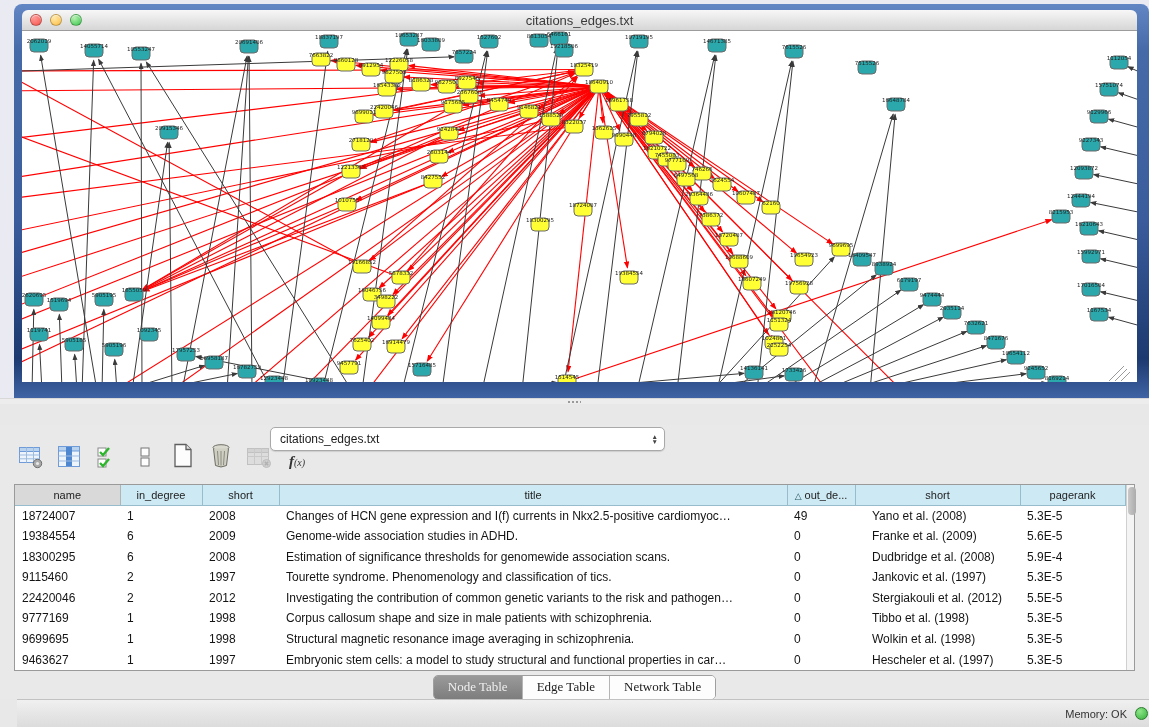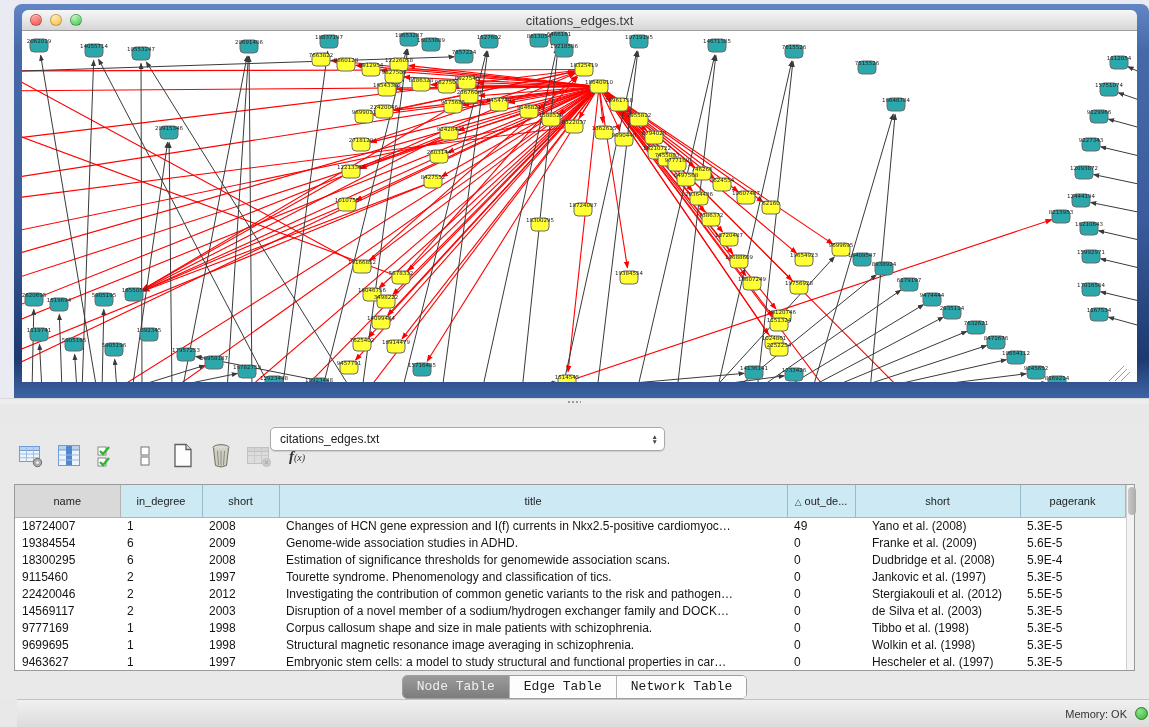--- a/index.html
+++ b/index.html
@@ -37,48 +37,48 @@
     background:linear-gradient(180deg,#f2f2f2,#dedede); border-bottom:1px solid #bdbdbd;
     display:flex; align-items:center; }
   #panel-title { font-size:12px; color:#2e2e2e; margin-left:10px; }
   #panel-header .hdr-icons { margin-left:auto; display:flex; align-items:center; gap:12px; margin-right:12px; }
   .float-ic svg, .close-ic { display:block; }
   .close-ic { font-size:15px; font-weight:bold; color:#222; line-height:15px; cursor:default; }
 
   #panel-body { position:absolute; left:0; top:425px; width:1149px; height:274px; background:#e9e9e9; }
 
   #toolbar { position:absolute; left:16px; top:16px; height:30px; display:flex; align-items:center; }
-  .tb-btn { width:30px; height:28px; display:flex; align-items:center; justify-content:center; margin-right:8px; }
+  .tb-btn { width:30px; height:28px; display:flex; align-items:flex-end; justify-content:center; margin-right:8px; }
   .tb-btn.disabled { opacity:.5; }
   .fx { font-family:"Liberation Serif", serif; font-style:italic; font-size:15px; color:#333; }
   .fx small { font-size:10px; }
   #table-select { position:absolute; left:270px; top:2px; width:395px; height:24px; background:#ffffff;
     border:1px solid #a9a9a9; border-radius:5px; box-shadow:0 1px 1px rgba(0,0,0,.12);
     display:flex; align-items:center; font-size:12px; color:#1c1c1c; padding-left:9px; }
   #table-select .arrows { margin-left:auto; margin-right:6px; display:flex; flex-direction:column;
     font-size:6.5px; line-height:5px; color:#444; }
 
   #table-box { position:absolute; left:14px; top:59px; width:1121px; height:187px;
     background:#ffffff; border:1px solid #9a9a9a; display:flex; }
   #grid { border-collapse:collapse; table-layout:fixed; width:1110px; }
-  #grid th { height:32px; background:#cde9f4; border-right:1px solid #97bccb; border-bottom:1px solid #97bccb;
+  #grid th { height:20px; background:#cde9f4; border-right:1px solid #97bccb; border-bottom:1px solid #97bccb;
     font-size:11px; font-weight:normal; color:#222; text-align:center; overflow:hidden; white-space:nowrap; }
   #grid th.gray { background:#d9d9d9; border-right-color:#b3b3b3; }
   #grid td { height:16.6px; font-size:12px; color:#141414; white-space:nowrap; overflow:hidden;
     padding-left:7px; }
   #grid td.short-cell { padding-left:17px; }
   .sort-tri { display:inline-block; font-size:9px; color:#23565f; margin-right:3px; }
   #vscroll { width:11px; background:#f4f4f4; border-left:1px solid #d0d0d0; position:relative; }
   #vscroll .thumb { position:absolute; left:1px; top:2px; width:8px; height:28px; border-radius:5px;
     background:linear-gradient(90deg,#c9c9c9,#ababab); }
 
   #tabs { position:absolute; left:0; right:0; top:250px; display:flex; justify-content:center; }
   .seg { display:flex; border:1px solid #9f9f9f; border-radius:5px; overflow:hidden;
     box-shadow:0 1px 1px rgba(255,255,255,.8); }
-  .seg button { font-family:Liberation Mono, monospace; font-size:13px; padding:3px 14px 4px;
+  .seg button { font-family:Liberation Serif, serif; font-size:13px; padding:3px 14px 4px;
     border:none; background:#fdfdfd; color:#1c1c1c; border-right:1px solid #b5b5b5; cursor:default; }
   .seg button:last-child { border-right:none; }
   .seg button.active { background:linear-gradient(180deg,#9a9a9a,#7d7d7d); color:#efefef; }
 
   
   #statusbar { position:absolute; left:17px; top:699px; width:1149px; height:28px;
     background:linear-gradient(180deg,#f0f0f0,#dcdcdc); border-top:1px solid #c2c2c2;
     display:flex; align-items:center; justify-content:flex-end; }
   #mem-label { font-size:11px; color:#333; margin-right:8px; }
   #mem-dot { width:13px; height:13px; border-radius:50%; margin-right:18px;
@@ -653,29 +653,20 @@
             <tr>
               <td>22420046</td>
               <td>2</td>
               <td>2012</td>
               <td>Investigating the contribution of common genetic variants to the risk and pathogen…</td>
               <td>0</td>
               <td class="short-cell">Stergiakouli et al. (2012)</td>
               <td>5.5E-5</td>
             </tr>
             <tr>
-              <td>14569117</td>
-              <td>2</td>
-              <td>2003</td>
-              <td>Disruption of a novel member of a sodium/hydrogen exchanger family and DOCK…</td>
-              <td>0</td>
-              <td class="short-cell">de Silva et al. (2003)</td>
-              <td>5.3E-5</td>
-            </tr>
-            <tr>
               <td>9777169</td>
               <td>1</td>
               <td>1998</td>
               <td>Corpus callosum shape and size in male patients with schizophrenia.</td>
               <td>0</td>
               <td class="short-cell">Tibbo et al. (1998)</td>
               <td>5.3E-5</td>
             </tr>
             <tr>
               <td>9699695</td>

